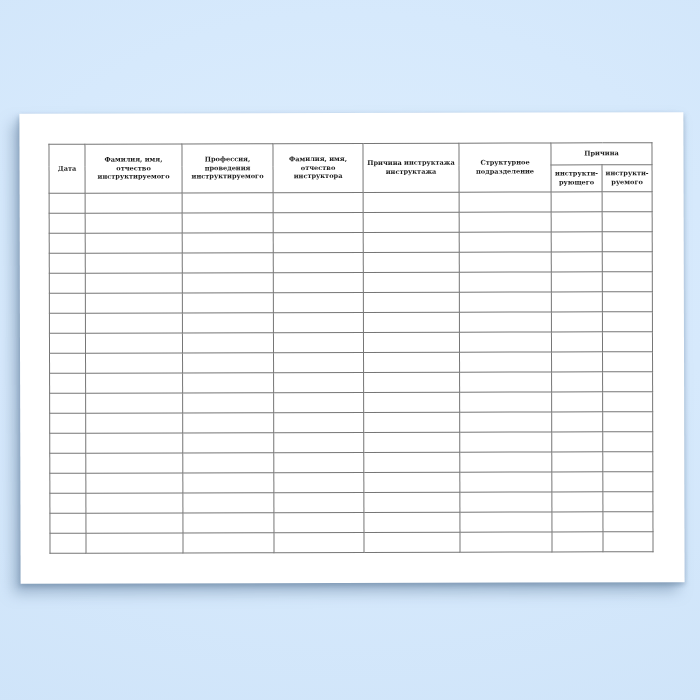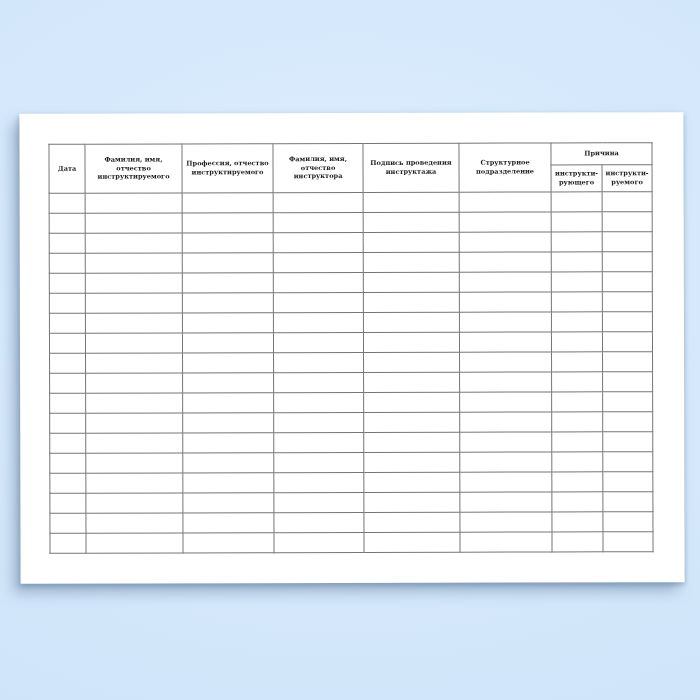--- a/index.html
+++ b/index.html
@@ -79,26 +79,26 @@
           <col class="c6">
           <col class="c7">
           <col class="c8">
       </colgroup>
       <thead>
         <tr class="hrow-top">
           <th rowspan="2">Дата</th>
           <th rowspan="2">Фамилия, имя,
 отчество
 инструктируемого</th>
-          <th rowspan="2">Профессия, отчество
+          <th rowspan="2">Профессия, проведения
 инструктируемого</th>
           <th rowspan="2">Фамилия, имя,
 отчество
 инструктора</th>
-          <th rowspan="2">Подпись проведения
+          <th rowspan="2">Причина инструктажа
 инструктажа</th>
           <th rowspan="2">Структурное
 подразделение</th>
           <th colspan="2">Причина</th>
         </tr>
         <tr class="hrow-sub">
           <th>инструкти-
 рующего</th>
           <th>инструкти-
 руемого</th>

